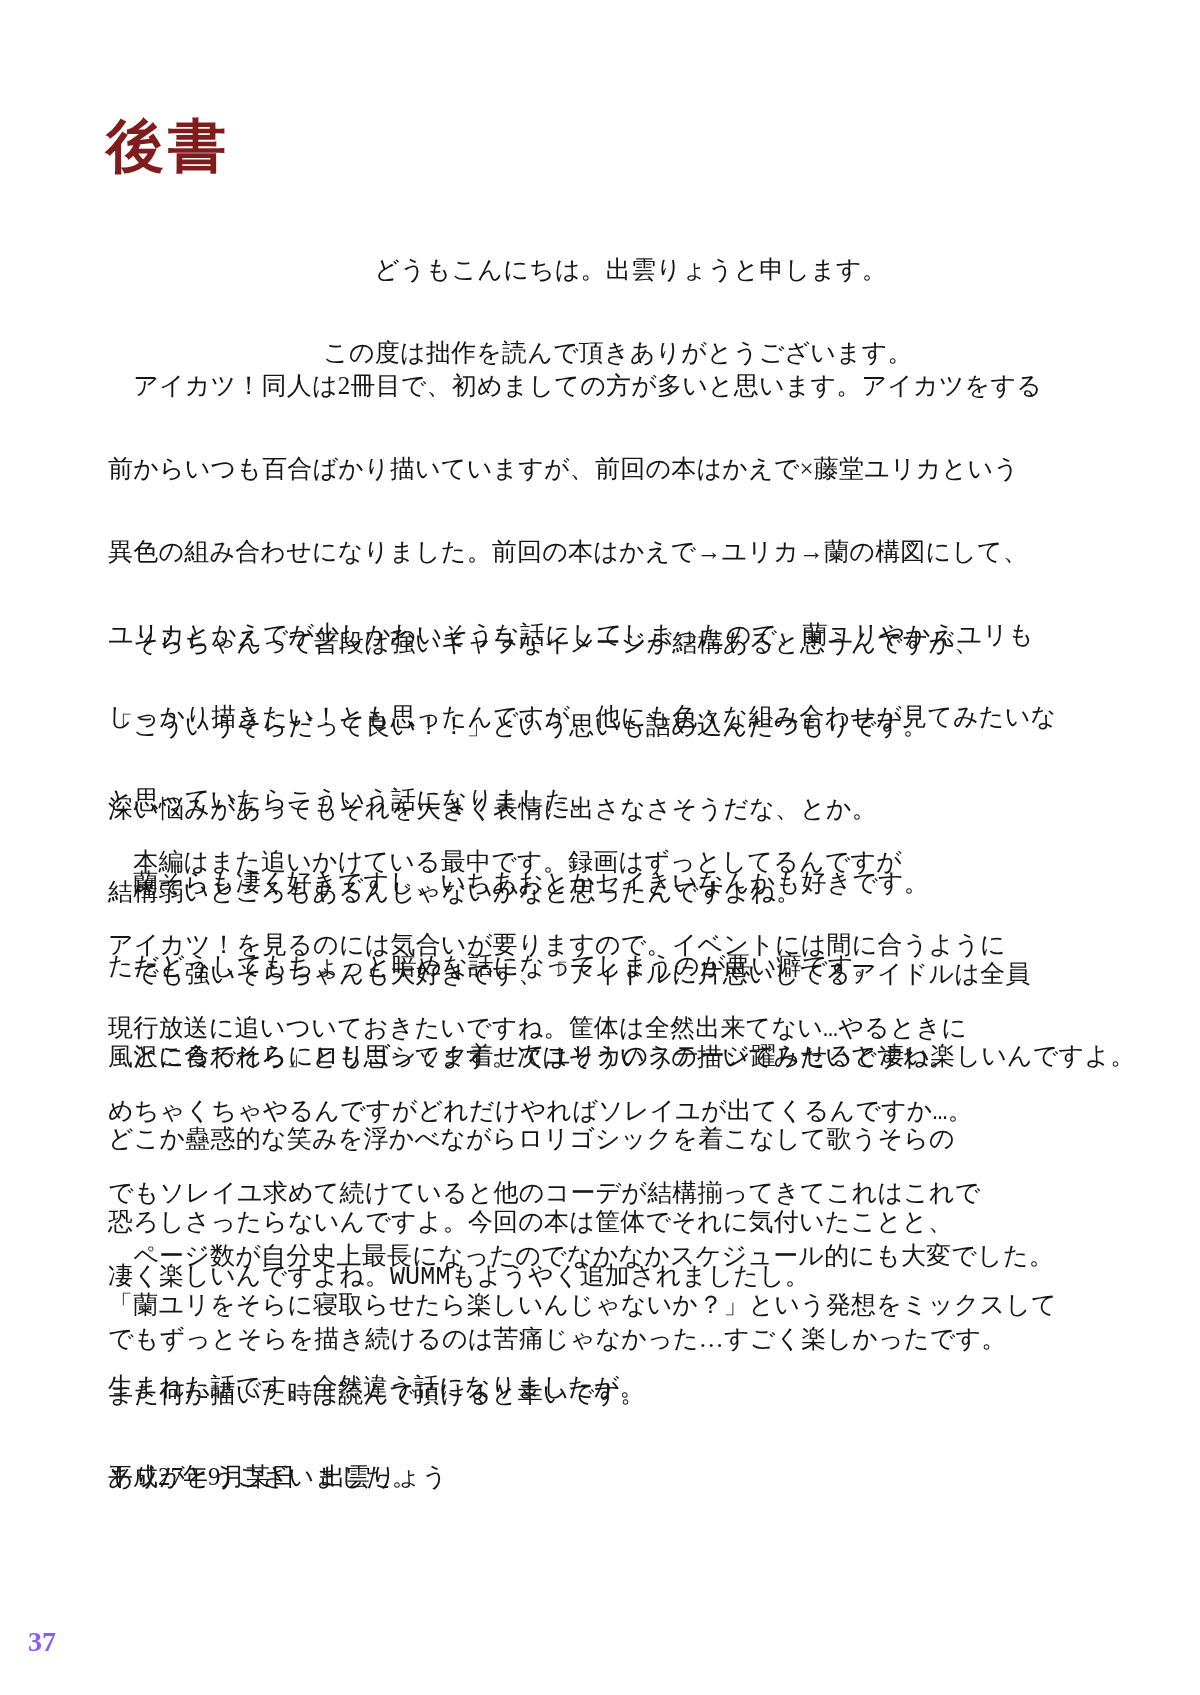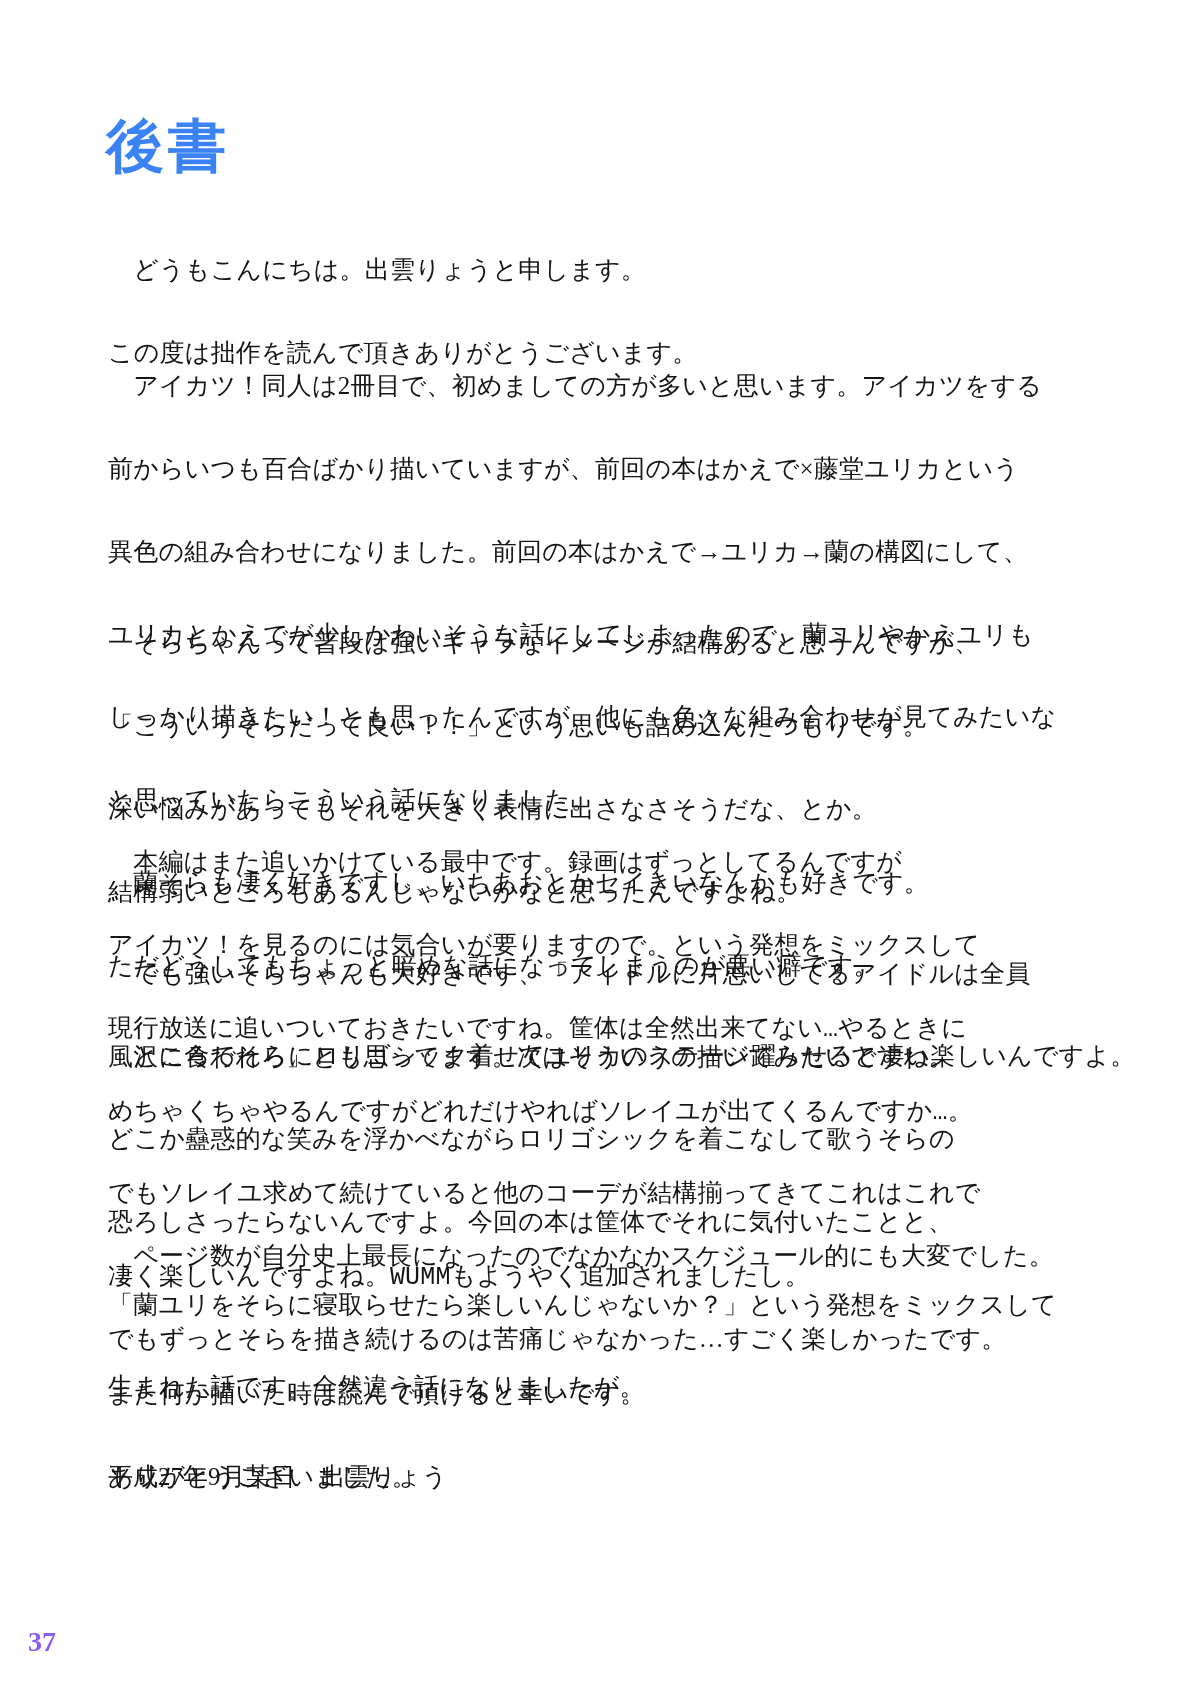--- a/index.html
+++ b/index.html
@@ -19,33 +19,33 @@
     inset: 0;
     background: #ffffff;
   }
   .title {
     position: absolute;
     left: 106px;
     top: 108px;
     font-size: 58px;
     font-weight: 700;
     letter-spacing: 4px;
-    color: #3b82f6;
+    color: #7f1d1d;
   }
   .para {
     position: absolute;
     left: 108px;
     width: 1020px;
     font-size: 25px;
     line-height: 27.6px;
     letter-spacing: 0.2px;
     white-space: pre;
     color: #151515;
   }
-  .p1 { top: 201px; }
+  .p1 { top: 201px; text-align: center; }
   .p2 { top: 317px; }
   .p3 { top: 574px; }
   .p4 { top: 795px; font-family: Liberation Mono, monospace; }
   .p5 { top: 987px; }
   .p6 { top: 1187px; }
   .p7 { top: 1325px; }
   .line { min-height: 27.6px; }
   .signature {
     position: absolute;
     left: 108px;
@@ -90,21 +90,21 @@
     <div class="line">　そらちゃんって普段は強いキャラなイメージが結構あると思うんですが、</div>
     <div class="line">「こういうそらだって良い！！」という思いも詰め込んだつもりです。</div>
     <div class="line">深い悩みがあってもそれを大きく表情に出さなさそうだな、とか。</div>
     <div class="line">結構弱いところもあるんじゃないかなと思ったんですよね。</div>
     <div class="line">　でも強いそらちゃんも大好きです、「アイドルに片思いしてるアイドルは全員</div>
     <div class="line">風沢に食われろ」とも思ってます。次はそういうの描いてみたいですね。</div>
   </div>
 
   <div class="para p4">
     <div class="line">　本編はまた追いかけている最中です。録画はずっとしてるんですが</div>
-    <div class="line">アイカツ！を見るのには気合いが要りますので。という発想をミックスして</div>
+    <div class="line">アイカツ！を見るのには気合いが要りますので。イベントには間に合うように</div>
     <div class="line">現行放送に追いついておきたいですね。筐体は全然出来てない…やるときに</div>
     <div class="line">めちゃくちゃやるんですがどれだけやればソレイユが出てくるんですか…。</div>
     <div class="line">でもソレイユ求めて続けていると他のコーデが結構揃ってきてこれはこれで</div>
     <div class="line">凄く楽しいんですよね。WUMMもようやく追加されましたし。</div>
   </div>
 
   <div class="para p5">
     <div class="line">　ところでそらにロリゴシック着せてユリカのステージ躍らせると凄い楽しいんですよ。</div>
     <div class="line">どこか蠱惑的な笑みを浮かべながらロリゴシックを着こなして歌うそらの</div>
     <div class="line">恐ろしさったらないんですよ。今回の本は筐体でそれに気付いたことと、</div>

